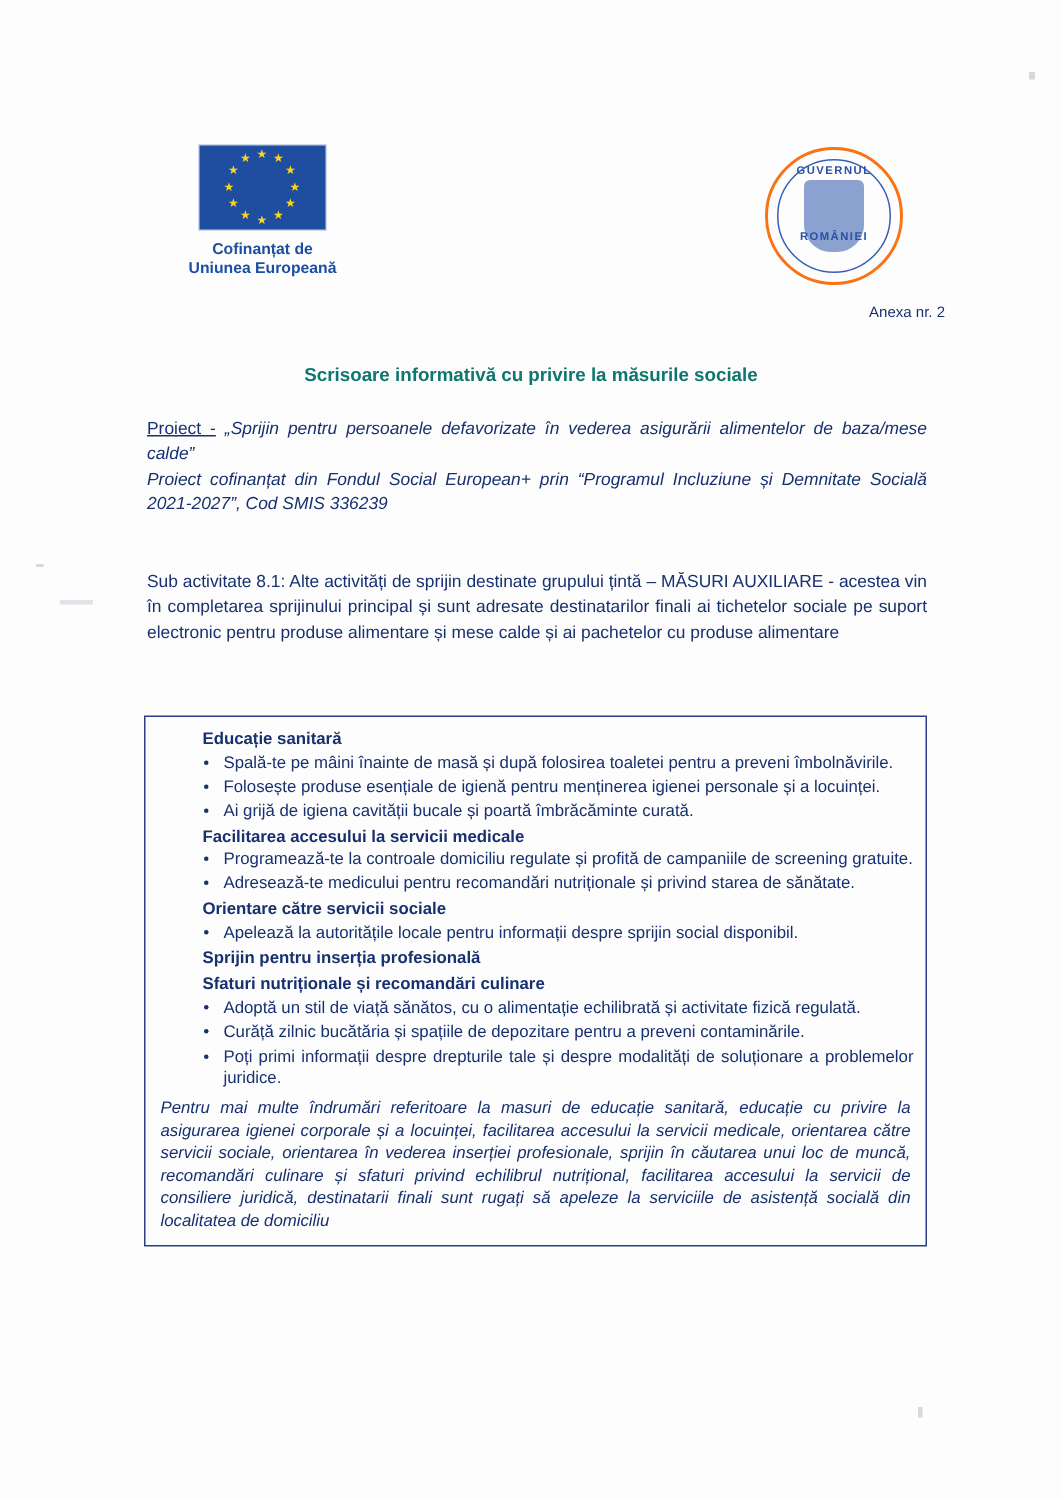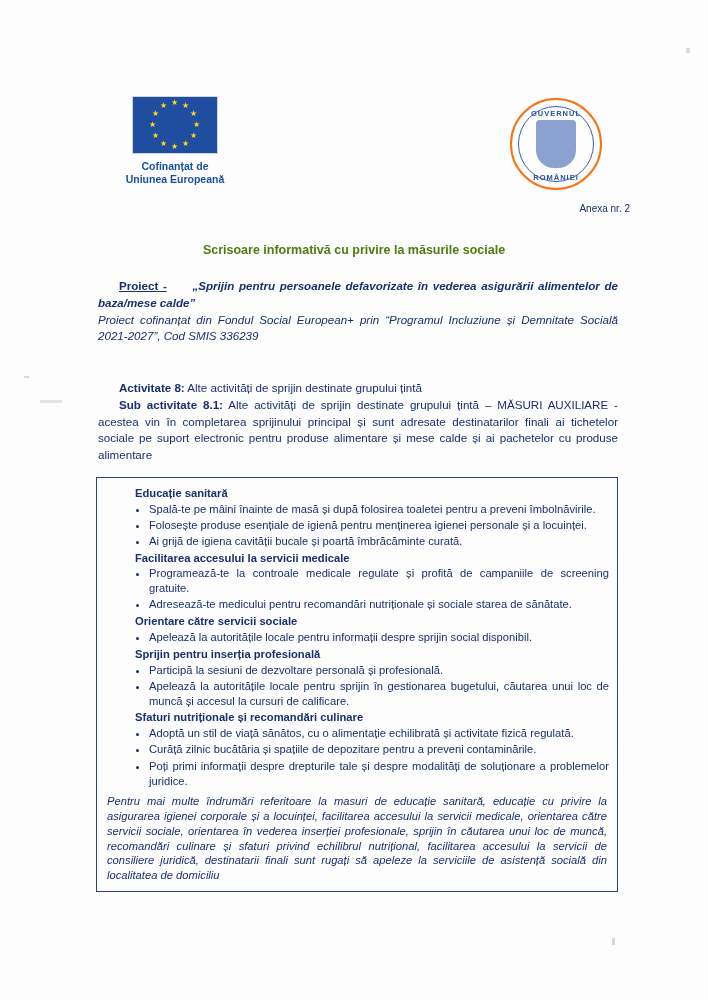--- a/index.html
+++ b/index.html
@@ -109,53 +109,53 @@
     position: absolute;
     left: 0;
     right: 0;
     text-align: center;
     font-size: 7.5px;
     letter-spacing: 1px;
     font-weight: bold;
     color: #2b50a5;
   }
   .gov-text-top { top: 9px; }
-  .gov-text-bot { bottom: 6px; }
+  .gov-text-bot { bottom: 26px; }
 
   
   .annex {
     position: absolute;
     top: 203px;
     right: 78px;
     font-size: 10px;
     color: #16306f;
   }
   .doc-title {
     position: absolute;
     top: 243px;
     left: 0;
     right: 0;
     text-align: center;
     font-size: 12.5px;
     font-weight: bold;
-    color: #4d7c0f;
+    color: #0f766e;
   }
   .block {
     position: absolute;
     left: 98px;
     width: 520px;
     font-size: 11.6px;
     line-height: 1.45;
     color: #17306f;
     text-align: justify;
   }
   #project-block { top: 278px; }
   #activity-block { top: 380px; }
   .it { font-style: italic; }
-  .b { font-weight: bold; margin-left: 21px; }
+  .b { font-weight: normal; }
   .u { text-decoration: underline; }
   .line { display: block; }
 
   
   .measures {
     position: absolute;
     left: 96px;
     top: 477px;
     width: 522px;
     border: 1px solid #2a3f85;
@@ -239,54 +239,46 @@
   <div class="block" id="project-block">
     <div>
       <span class="b u">Proiect -</span>
       <span class="b it">„Sprijin pentru persoanele defavorizate în vederea asigurării alimentelor de baza/mese calde”</span>
     </div>
     <div class="it">Proiect cofinanțat din Fondul Social European+ prin “Programul Incluziune și Demnitate Socială 2021-2027”, Cod SMIS 336239</div>
   </div>
 
   <div class="block" id="activity-block">
     <div>
-      <span class="b">Activitate 8:</span>
-      <span>Alte activități de sprijin destinate grupului țintă</span>
-    </div>
-    <div>
       <span class="b">Sub activitate 8.1:</span>
       <span>Alte activități de sprijin destinate grupului țintă – MĂSURI AUXILIARE - acestea vin în completarea sprijinului principal și sunt adresate destinatarilor finali ai tichetelor sociale pe suport electronic pentru produse alimentare și mese calde și ai pachetelor cu produse alimentare</span>
     </div>
   </div>
 
   <div class="measures">
 
     <div class="m-head">Educație sanitară</div>
     <ul class="m-list">
       <li>Spală-te pe mâini înainte de masă și după folosirea toaletei pentru a preveni îmbolnăvirile.</li>
       <li>Folosește produse esențiale de igienă pentru menținerea igienei personale și a locuinței.</li>
       <li>Ai grijă de igiena cavității bucale și poartă îmbrăcăminte curată.</li>
     </ul>
 
     <div class="m-head">Facilitarea accesului la servicii medicale</div>
     <ul class="m-list">
-      <li>Programează-te la controale medicale regulate și profită de campaniile de screening gratuite.</li>
-      <li>Adresează-te medicului pentru recomandări nutriționale și sociale starea de sănătate.</li>
+      <li>Programează-te la controale domiciliu regulate și profită de campaniile de screening gratuite.</li>
+      <li>Adresează-te medicului pentru recomandări nutriționale și privind starea de sănătate.</li>
     </ul>
 
     <div class="m-head">Orientare către servicii sociale</div>
     <ul class="m-list">
       <li>Apelează la autoritățile locale pentru informații despre sprijin social disponibil.</li>
     </ul>
 
     <div class="m-head">Sprijin pentru inserția profesională</div>
-    <ul class="m-list">
-      <li>Participă la sesiuni de dezvoltare personală și profesională.</li>
-      <li>Apelează la autoritățile locale pentru sprijin în gestionarea bugetului, căutarea unui loc de muncă și accesul la cursuri de calificare.</li>
-    </ul>
 
     <div class="m-head">Sfaturi nutriționale și recomandări culinare</div>
     <ul class="m-list">
       <li>Adoptă un stil de viață sănătos, cu o alimentație echilibrată și activitate fizică regulată.</li>
       <li>Curăță zilnic bucătăria și spațiile de depozitare pentru a preveni contaminările.</li>
     </ul>
 
     <ul class="m-list">
       <li>Poți primi informații despre drepturile tale și despre modalități de soluționare a problemelor juridice.</li>
     </ul>

